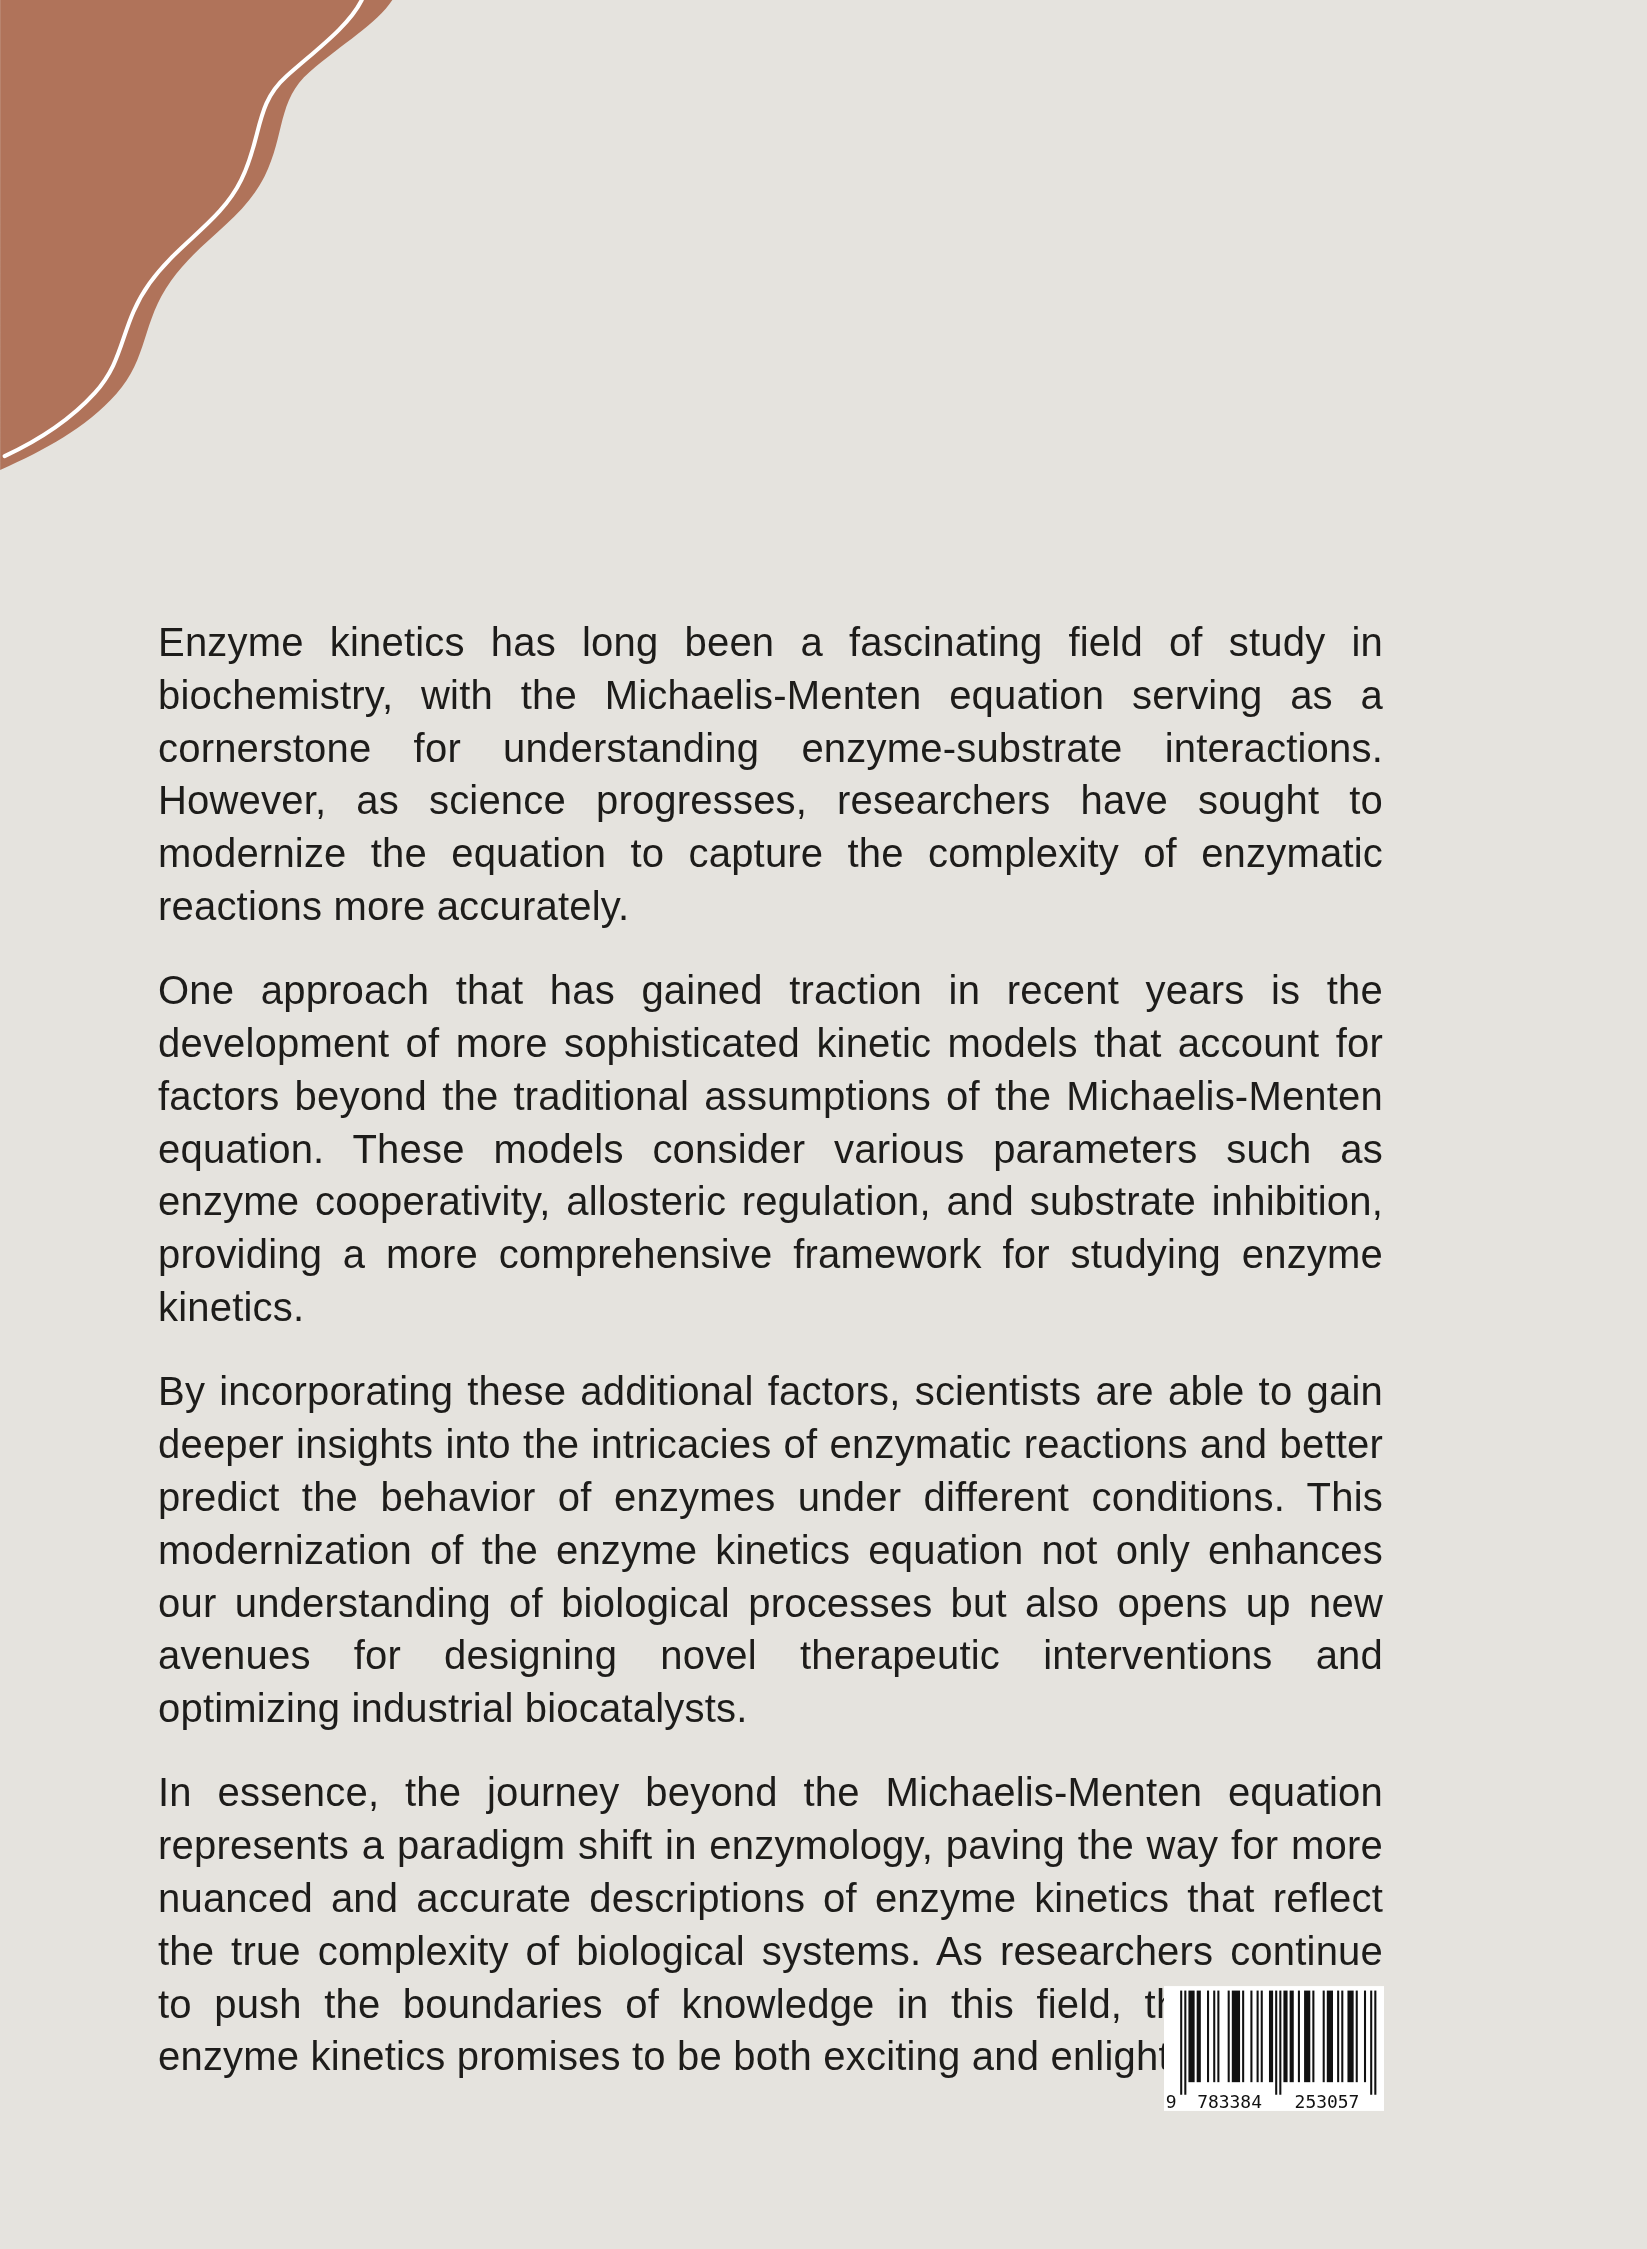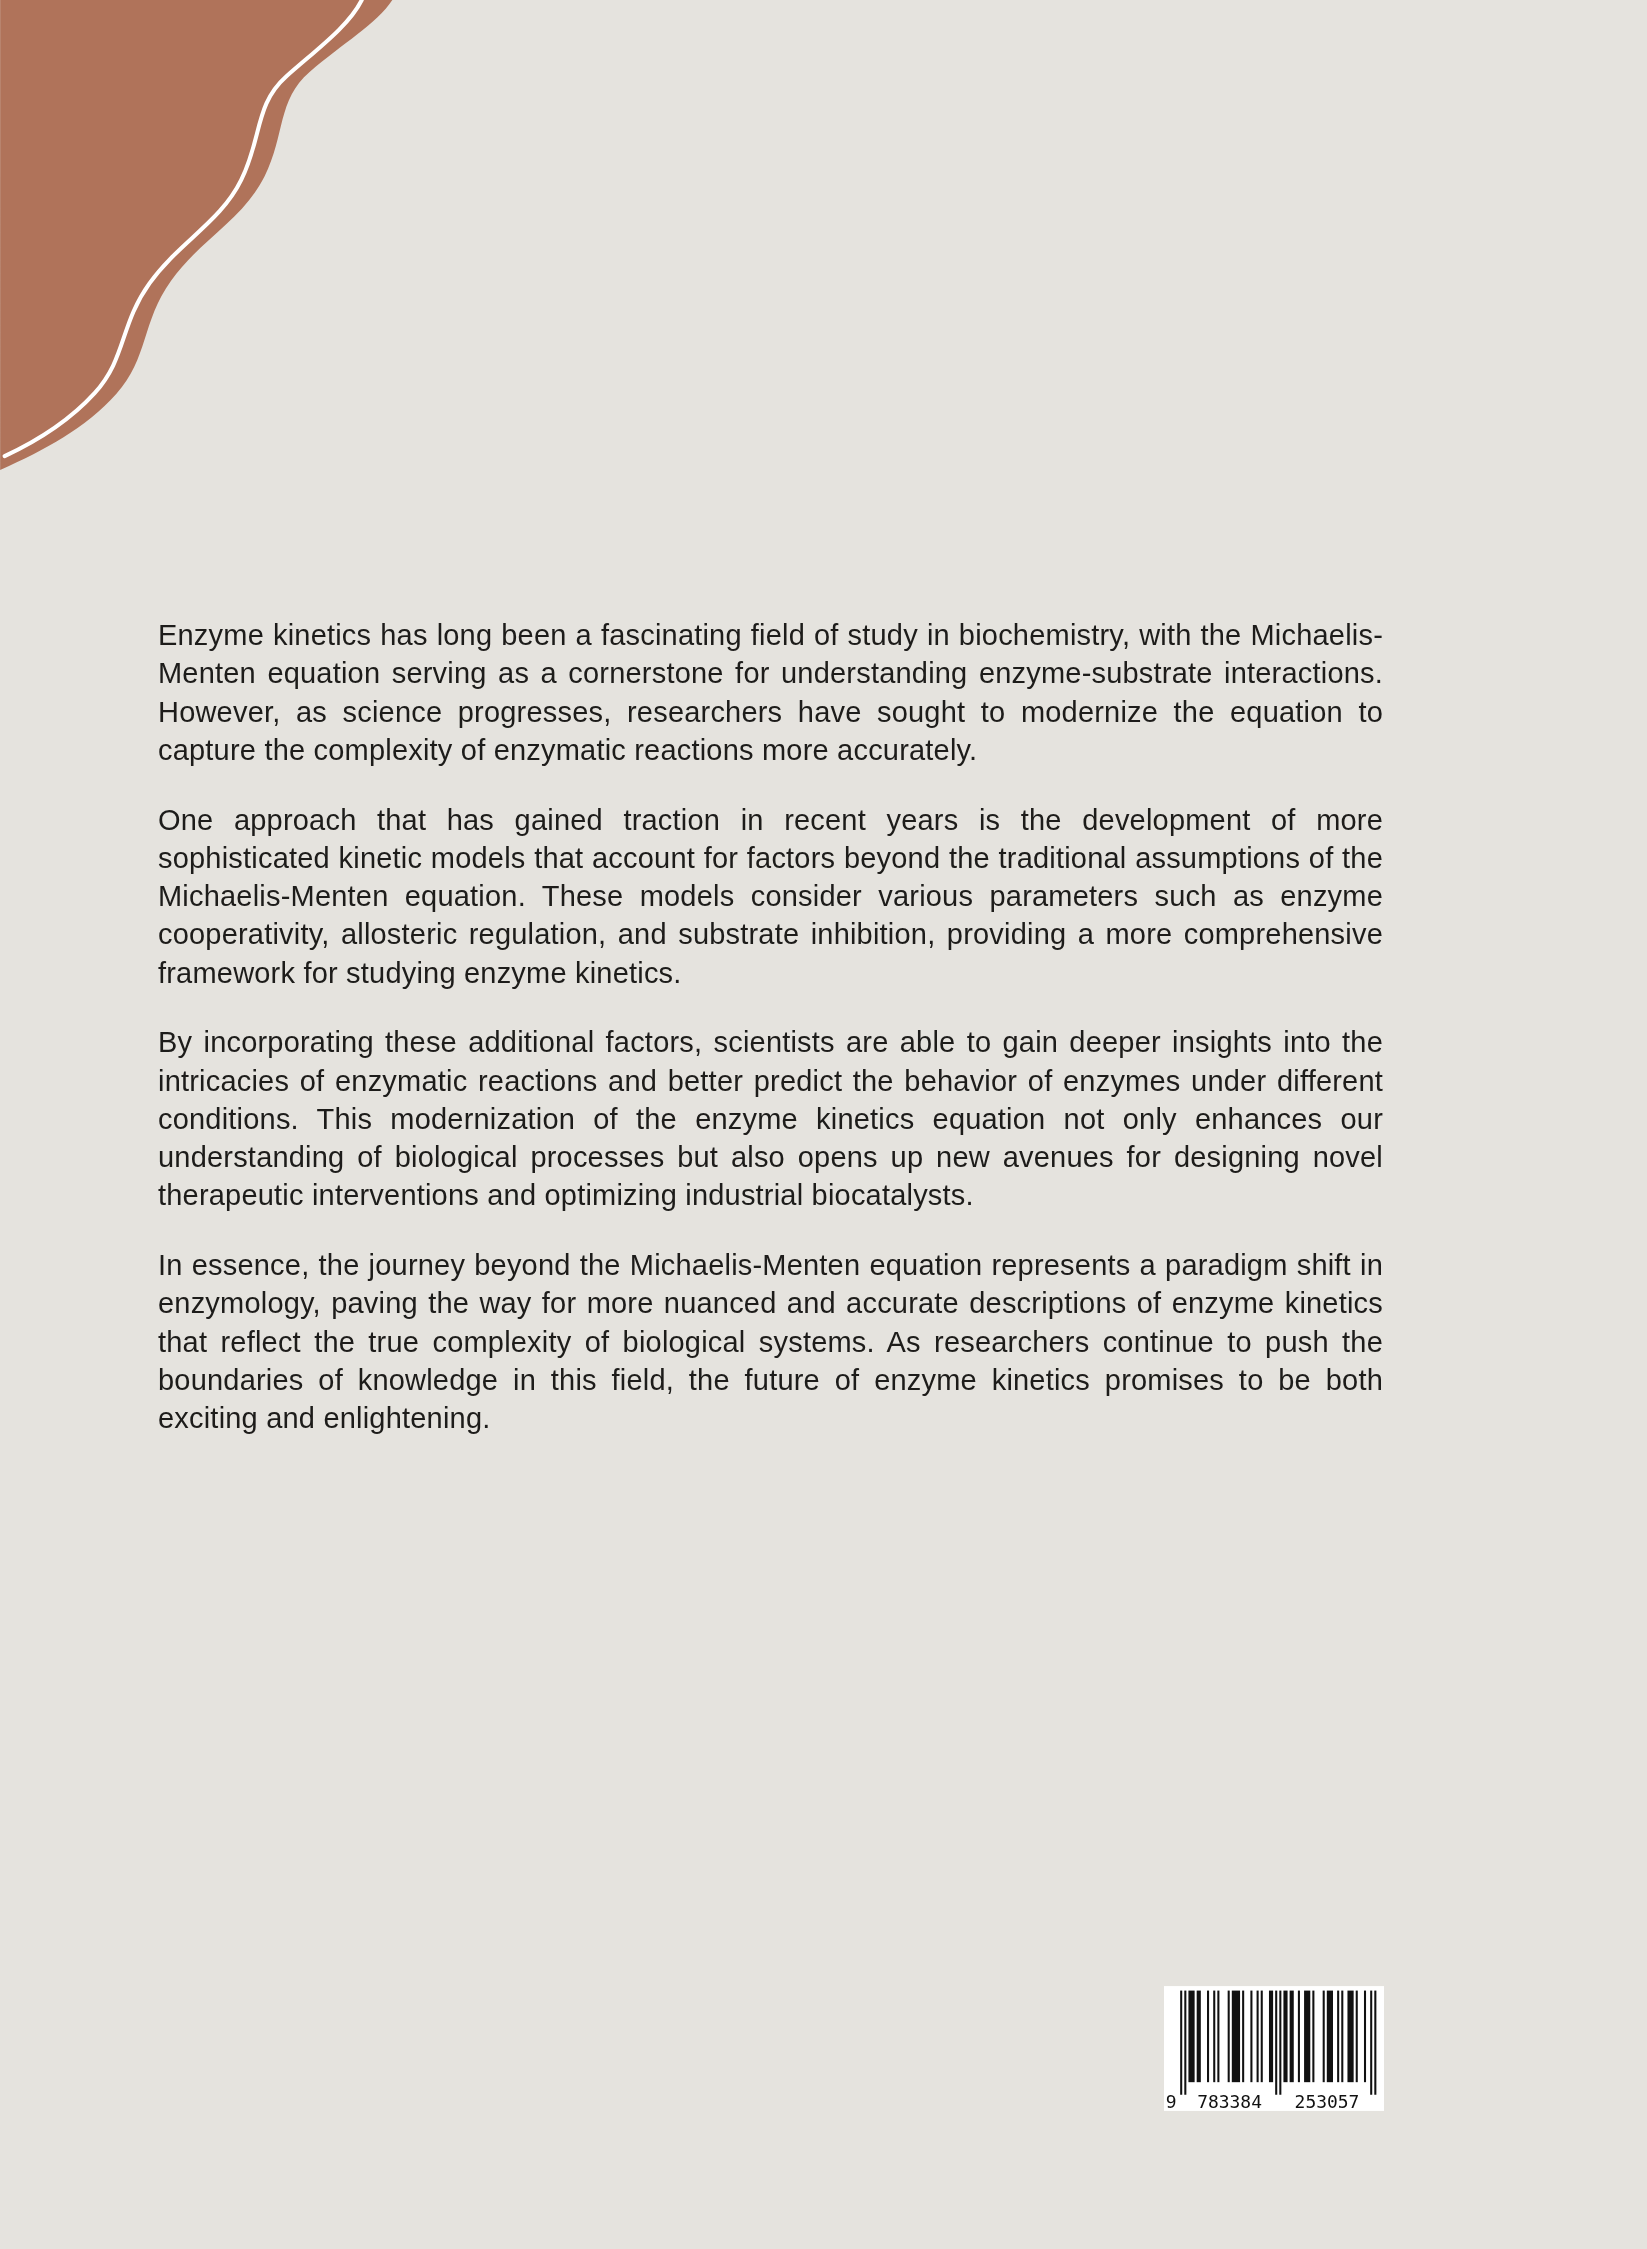--- a/index.html
+++ b/index.html
@@ -27,21 +27,21 @@
   .blob-line{fill:none;stroke:#ffffff;stroke-width:9;stroke-linecap:round;}
   .synopsis{
     position:absolute;
     left:158px;
     top:616px;
     width:1225px;
     color:var(--text);
   }
   .synopsis p{
     margin:0 0 31.5px 0;
-    font-size:29px;
+    font-size:40px;
     line-height:1.32;
     text-align:justify;
     letter-spacing:0.2px;
   }
   .synopsis p:last-child{margin-bottom:12px;}
   .barcode-box{
     position:absolute;
     left:1164px;
     top:1986px;
     width:220px;

